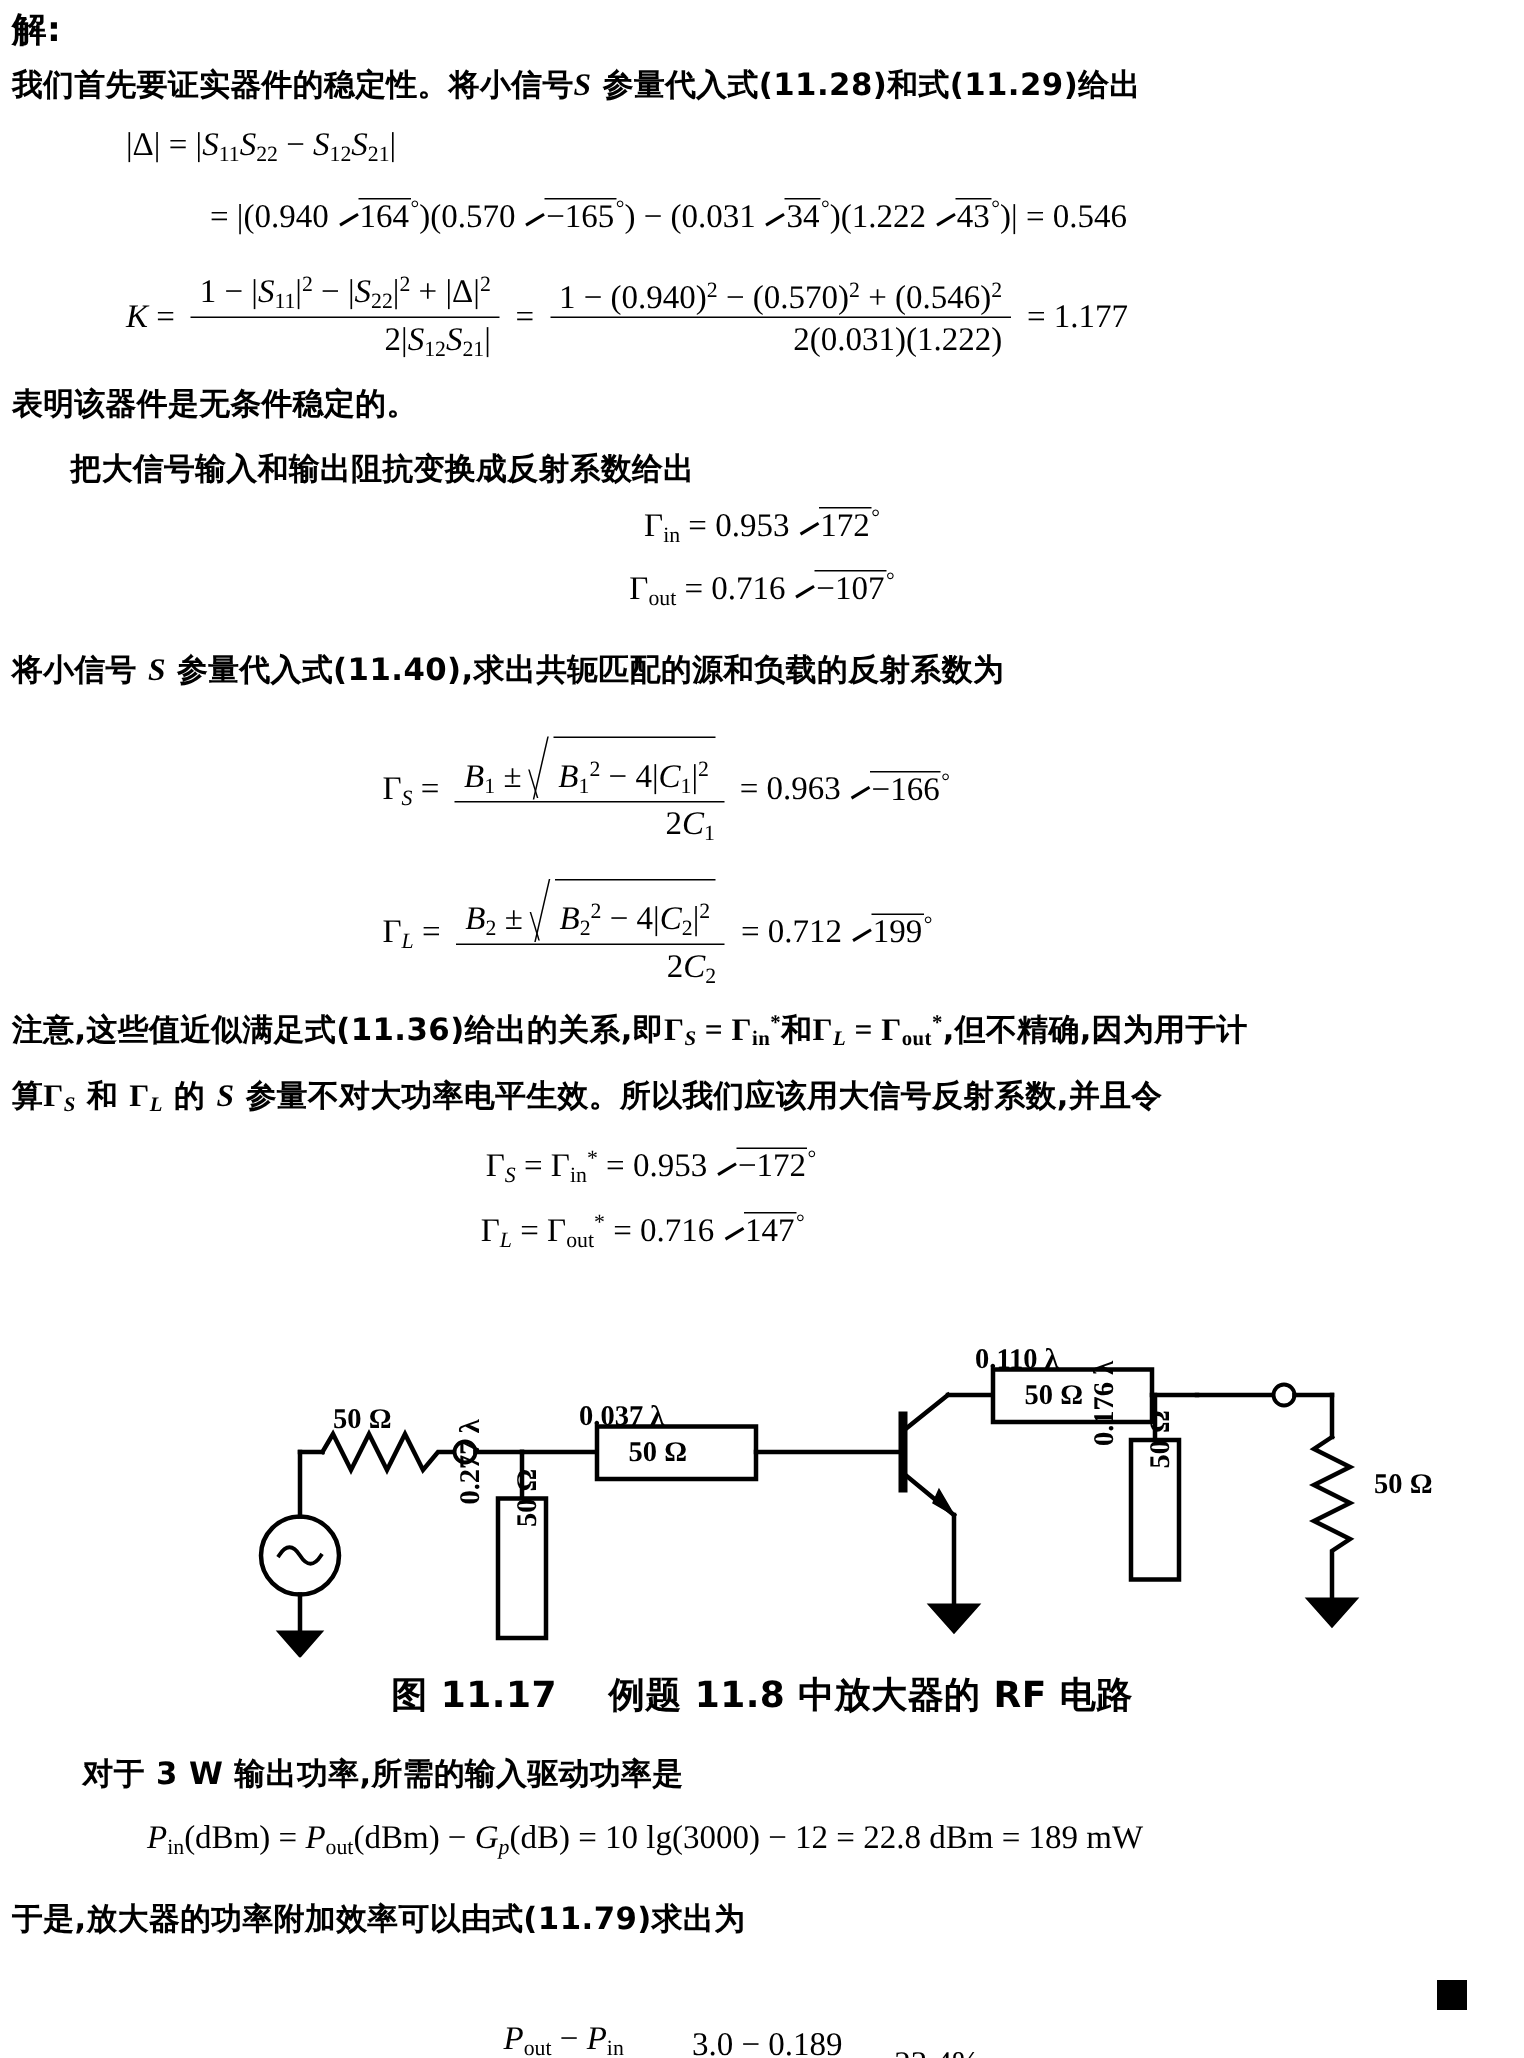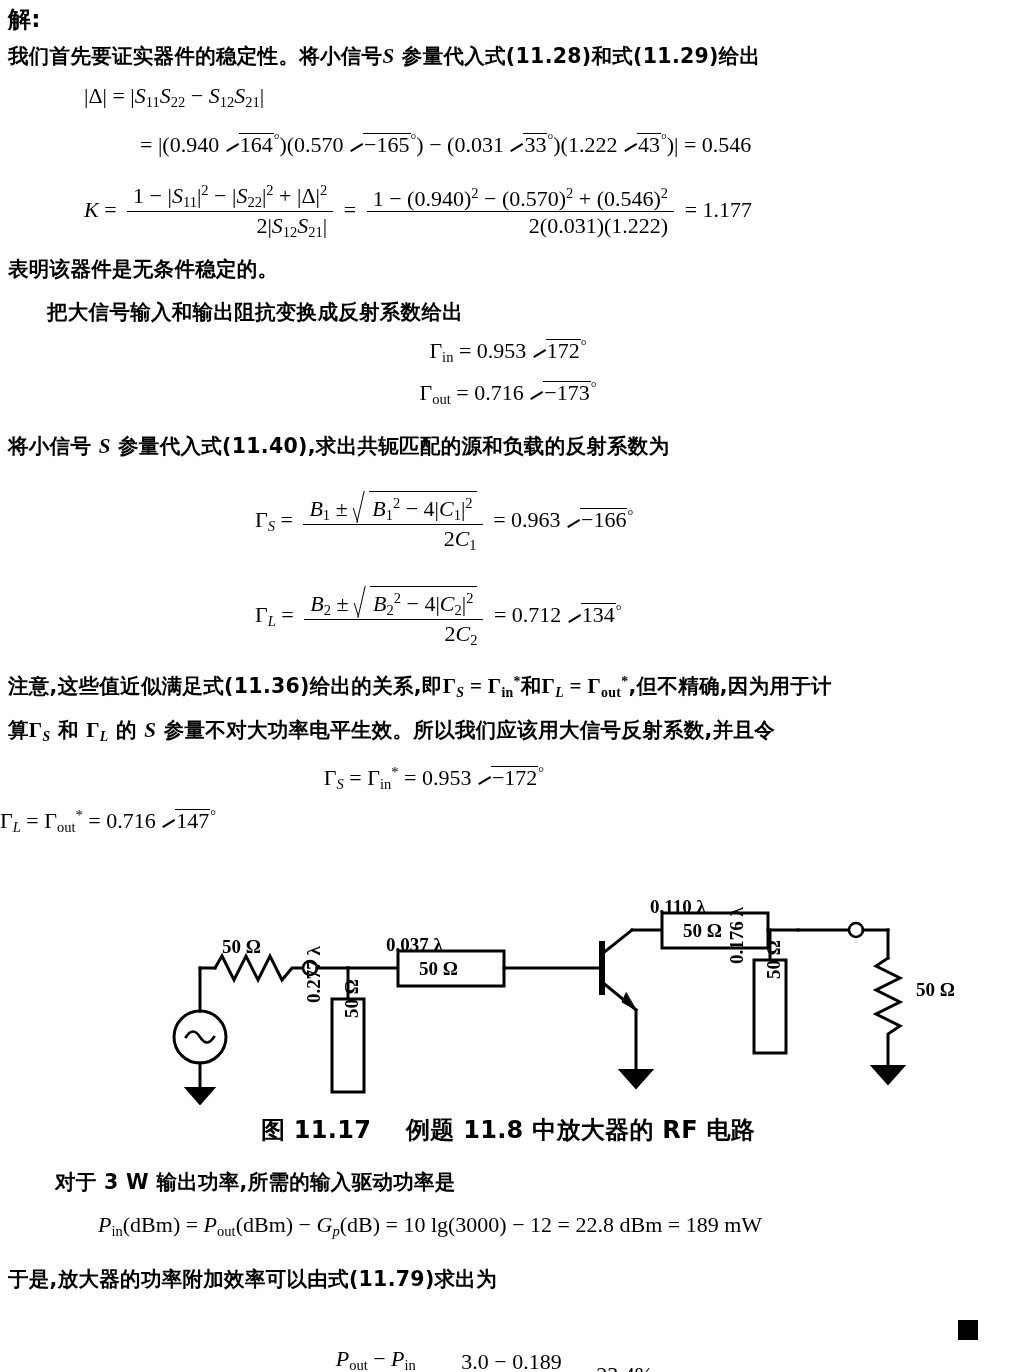--- a/index.html
+++ b/index.html
@@ -107,21 +107,21 @@
   
   .sqrt {
     display: inline-block;
     position: relative;
     padding-left: 16px;
     padding-top: 1px;
   }
   .sqrt > .radicand {
     display: inline-block;
     border-top: 1.6px solid #000;
-    padding: 4px 4px 0 3px;
+    padding: 14px 4px 0 3px;
   }
   .sqrt::before {
     content: "";
     position: absolute;
     left: 7px;
     top: 1px;
     width: 9px;
     height: 100%;
     border-left: 1.7px solid #000;
     transform: skewX(-13deg);
@@ -172,21 +172,21 @@
   </div>
 
   <div class="abs math" style="left:84px; top:85px;">
     |<span class="mr">Δ</span>| = |<i>S</i><sub>11</sub><i>S</i><sub>22</sub> − <i>S</i><sub>12</sub><i>S</i><sub>21</sub>|
   </div>
 
   <div class="abs math" style="left:140px; top:132px;">
     = |(<span>0.940</span>
     <span class="ang"><span class="angsym"></span><span class="angnum">164</span></span><sup>°</sup>)(<span>0.570</span>
     <span class="ang"><span class="angsym"></span><span class="angnum">−165</span></span><sup>°</sup>) − (<span>0.031</span>
-    <span class="ang"><span class="angsym"></span><span class="angnum">33</span></span><sup>°</sup>)(<span>1.222</span>
+    <span class="ang"><span class="angsym"></span><span class="angnum">34</span></span><sup>°</sup>)(<span>1.222</span>
     <span class="ang"><span class="angsym"></span><span class="angnum">43</span></span><sup>°</sup>)| = <span>0.546</span>
   </div>
 
   <div class="abs math" style="left:84px; top:183px;">
     <i>K</i> =
     <span class="frac">
       <span class="num">1 − |<i>S</i><sub>11</sub>|<sup>2</sup> − |<i>S</i><sub>22</sub>|<sup>2</sup> + |<span class="mr">Δ</span>|<sup>2</sup></span>
       <span class="den">2|<i>S</i><sub>12</sub><i>S</i><sub>21</sub>|</span>
     </span>
     =
@@ -201,21 +201,21 @@
 
   <div class="abs cn" style="left:47px; top:298px;">把大信号输入和输出阻抗变换成反射系数给出</div>
 
   <div class="abs math" style="left:0; top:338px; width:1016px; text-align:center;">
     <span class="mr">Γ</span><sub>in</sub> = <span>0.953</span>
     <span class="ang"><span class="angsym"></span><span class="angnum">172</span></span><sup>°</sup>
   </div>
 
   <div class="abs math" style="left:0; top:380px; width:1016px; text-align:center;">
     <span class="mr">Γ</span><sub>out</sub> = <span>0.716</span>
-    <span class="ang"><span class="angsym"></span><span class="angnum">−173</span></span><sup>°</sup>
+    <span class="ang"><span class="angsym"></span><span class="angnum">−107</span></span><sup>°</sup>
   </div>
 
   <div class="abs cn" style="left:8px; top:432px;">
     <span>将小信号</span> <span class="sym">S</span> <span>参量代入式(11.40),求出共轭匹配的源和负载的反射系数为</span>
   </div>
 
   <div class="abs math" style="left:255px; top:490px;">
     <span class="mr">Γ</span><sub class="itsub">S</sub> =
     <span class="frac">
       <span class="num"><i>B</i><sub>1</sub> ±
@@ -229,37 +229,37 @@
 
   <div class="abs math" style="left:255px; top:585px;">
     <span class="mr">Γ</span><sub class="itsub">L</sub> =
     <span class="frac">
       <span class="num"><i>B</i><sub>2</sub> ±
         <span class="sqrt"><span class="radicand"><i>B</i><sub>2</sub><sup>2</sup> − 4|<i>C</i><sub>2</sub>|<sup>2</sup></span></span>
       </span>
       <span class="den">2<i>C</i><sub>2</sub></span>
     </span>
     = <span>0.712</span>
-    <span class="ang"><span class="angsym"></span><span class="angnum">134</span></span><sup>°</sup>
+    <span class="ang"><span class="angsym"></span><span class="angnum">199</span></span><sup>°</sup>
   </div>
 
   <div class="abs cn" style="left:8px; top:672px;">
     <span>注意,这些值近似满足式(11.36)给出的关系,即</span><span class="up">Γ<sub class="itsub">S</sub> = Γ<sub>in</sub><sup>*</sup></span><span>和</span><span class="up">Γ<sub class="itsub">L</sub> = Γ<sub>out</sub><sup>*</sup></span><span>,但不精确,因为用于计</span>
   </div>
 
   <div class="abs cn" style="left:8px; top:716px;">
     <span>算</span><span class="up">Γ<sub class="itsub">S</sub></span> <span>和</span> <span class="up">Γ<sub class="itsub">L</sub></span> <span>的</span> <span class="sym">S</span> <span>参量不对大功率电平生效。所以我们应该用大信号反射系数,并且令</span>
   </div>
 
   <div class="abs math" style="left:0; top:765px; width:868px; text-align:center;">
     <span class="mr">Γ</span><sub class="itsub">S</sub> = <span class="mr">Γ</span><sub>in</sub><sup>*</sup> = <span>0.953</span>
     <span class="ang"><span class="angsym"></span><span class="angnum">−172</span></span><sup>°</sup>
   </div>
 
-  <div class="abs math" style="left:0; top:808px; width:857px; ">
+  <div class="abs math" style="left:0; top:808px; width:857px; text-align:center;">
     <span class="mr">Γ</span><sub class="itsub">L</sub> = <span class="mr">Γ</span><sub>out</sub><sup>*</sup> = <span>0.716</span>
     <span class="ang"><span class="angsym"></span><span class="angnum">147</span></span><sup>°</sup>
   </div>
 
 
   <svg id="circuit" width="1016" height="225" viewBox="0 0 1016 225">
     <g stroke="#000" stroke-width="3" fill="none" stroke-linecap="square">
 
       <circle cx="200" cy="1037" r="0"></circle>
       <circle cx="200" cy="157" r="26"></circle>

